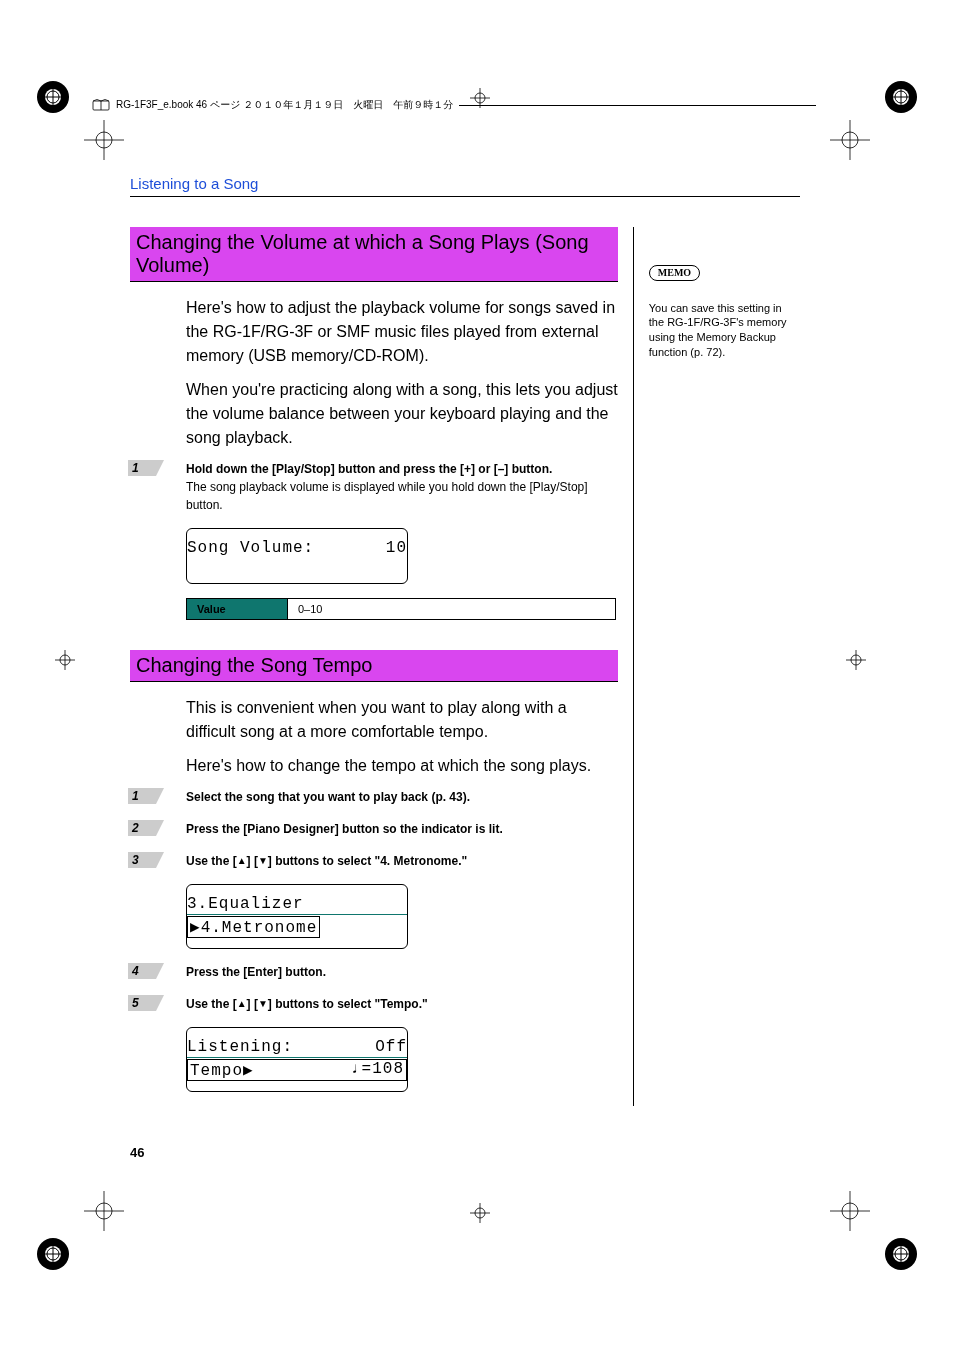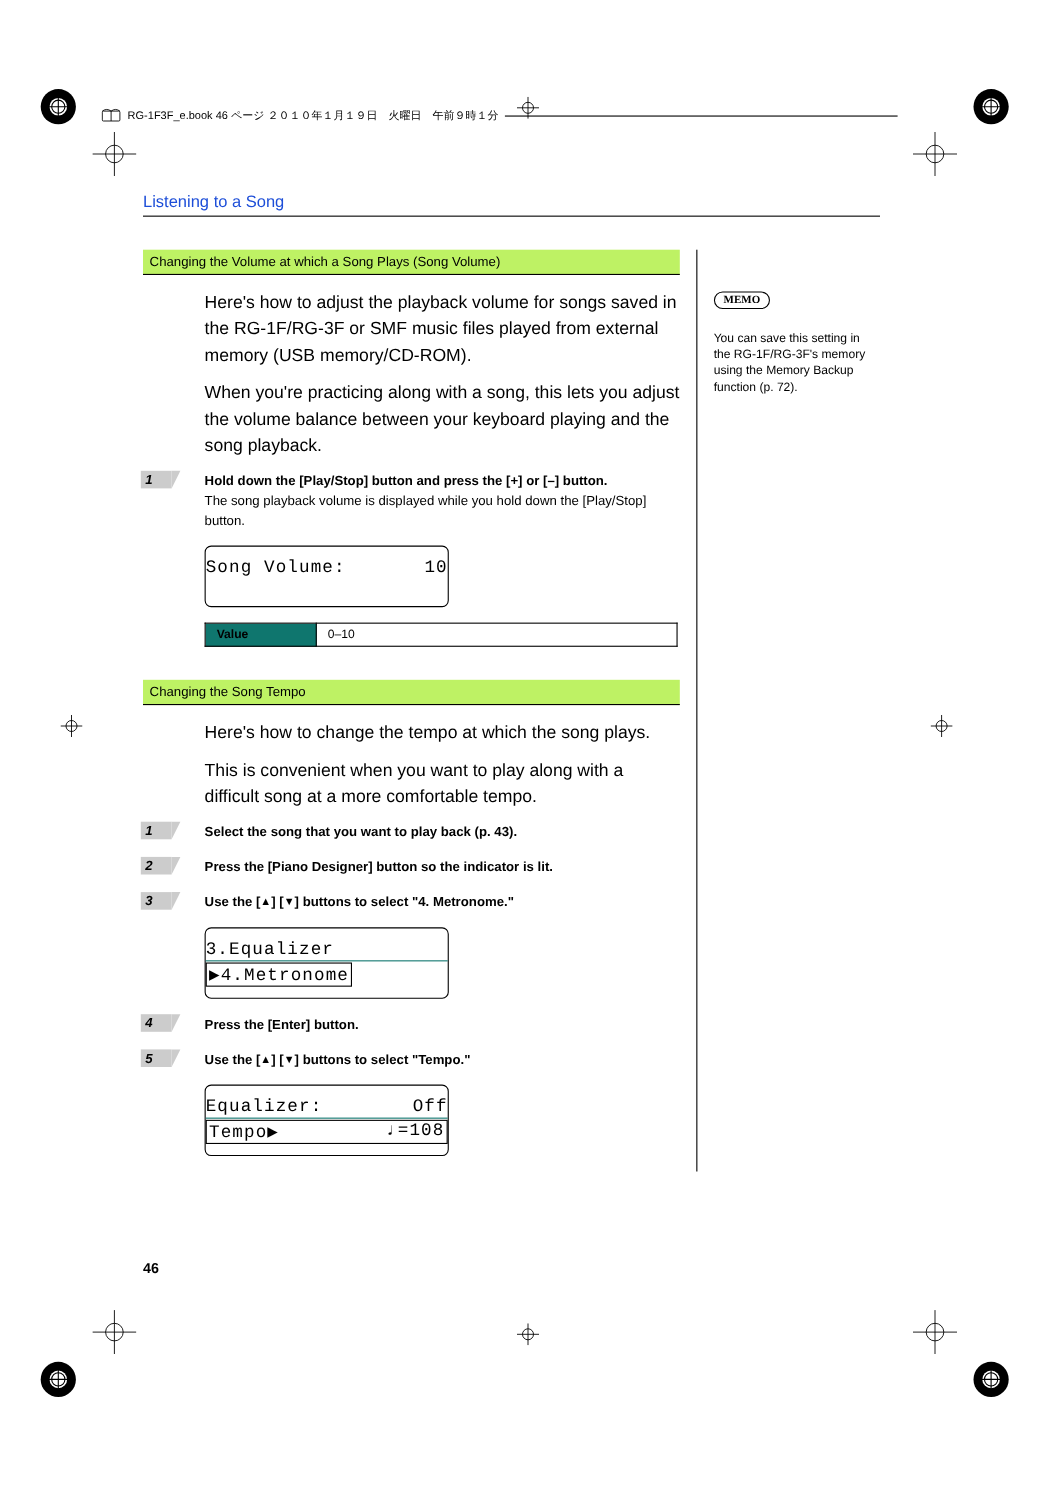--- a/index.html
+++ b/index.html
@@ -69,23 +69,23 @@
     padding-right: 15px;
     border-right: 0.5px solid #000;
   }
   .sidecol {
     width: 155px;
     padding-left: 15px;
     font-size: 11px;
     line-height: 1.35;
   }
   .section-title {
-    font-size: 12px;
+    font-size: 20px;
     color: #000;
-    background: #bef264;
+    background: #d946ef;
     border-bottom: 1px solid #000;
     padding: 4px 6px;
     margin-bottom: 14px;
   }
   .body-text {
     font-size: 16px;
     line-height: 1.5;
     margin-left: 56px;
     margin-right: 0;
     margin-bottom: 10px;
@@ -345,22 +345,22 @@
       <table class="value-table">
         <tbody>
             <tr>
           <td>Value</td>
           <td>0–10</td>
         </tr>
       </tbody>
         </table>
 
       <div class="section-title">Changing the Song Tempo</div>
+      <div class="body-text">This is convenient when you want to play along with a difficult song at a more comfortable tempo.</div>
       <div class="body-text">Here's how to change the tempo at which the song plays.</div>
-      <div class="body-text">This is convenient when you want to play along with a difficult song at a more comfortable tempo.</div>
 
       <div class="step">
         <div class="step-tab">1</div>
         <div class="step-body step-bold">Select the song that you want to play back (p. 43).</div>
       </div>
 
       <div class="step">
         <div class="step-tab">2</div>
         <div class="step-body step-bold">Press the [Piano Designer] button so the indicator is lit.</div>
       </div>
@@ -390,21 +390,21 @@
 
       <div class="step">
         <div class="step-tab">5</div>
         <div class="step-body step-bold">
           <span>Use the [</span><span class="tri">▲</span><span>] [</span><span class="tri">▼</span><span>] buttons to select "Tempo."</span>
         </div>
       </div>
 
       <div class="lcd">
         <div class="line underline">
-          <span>Equalizer:</span>
+          <span>Listening:</span>
           <span>Off</span>
         </div>
         <div class="line">
           <span class="boxed" style="width:100%; display:flex; justify-content:space-between;">
             <span>Tempo▶</span>
             <span>♩=108</span>
           </span>
         </div>
       </div>
 

